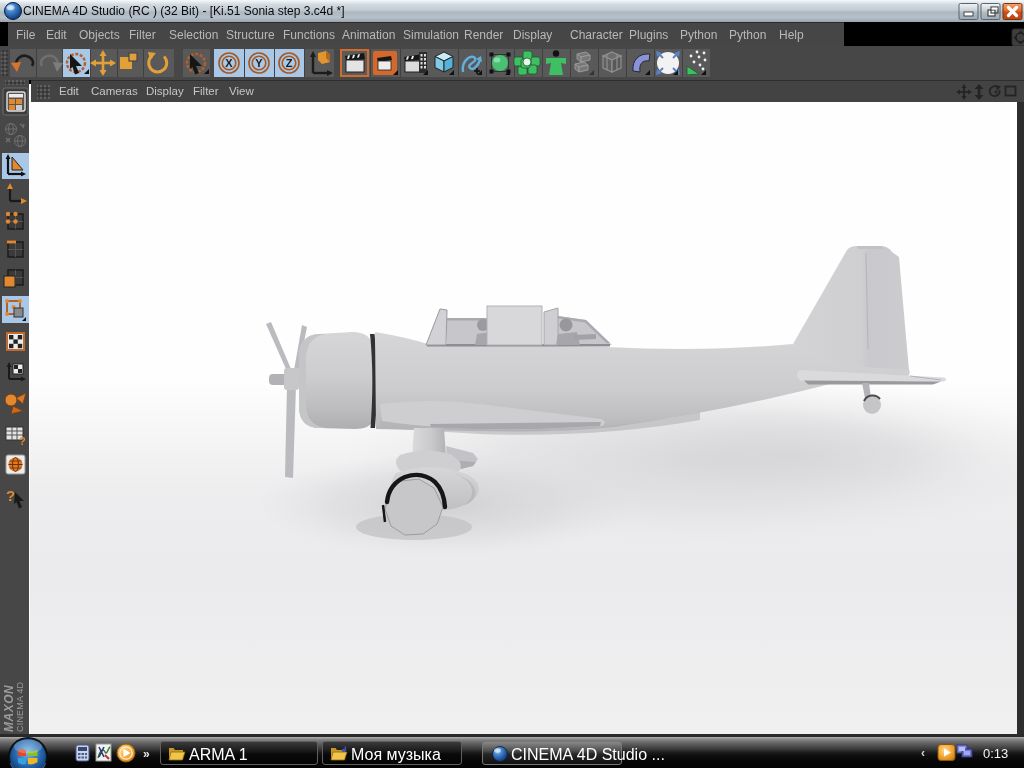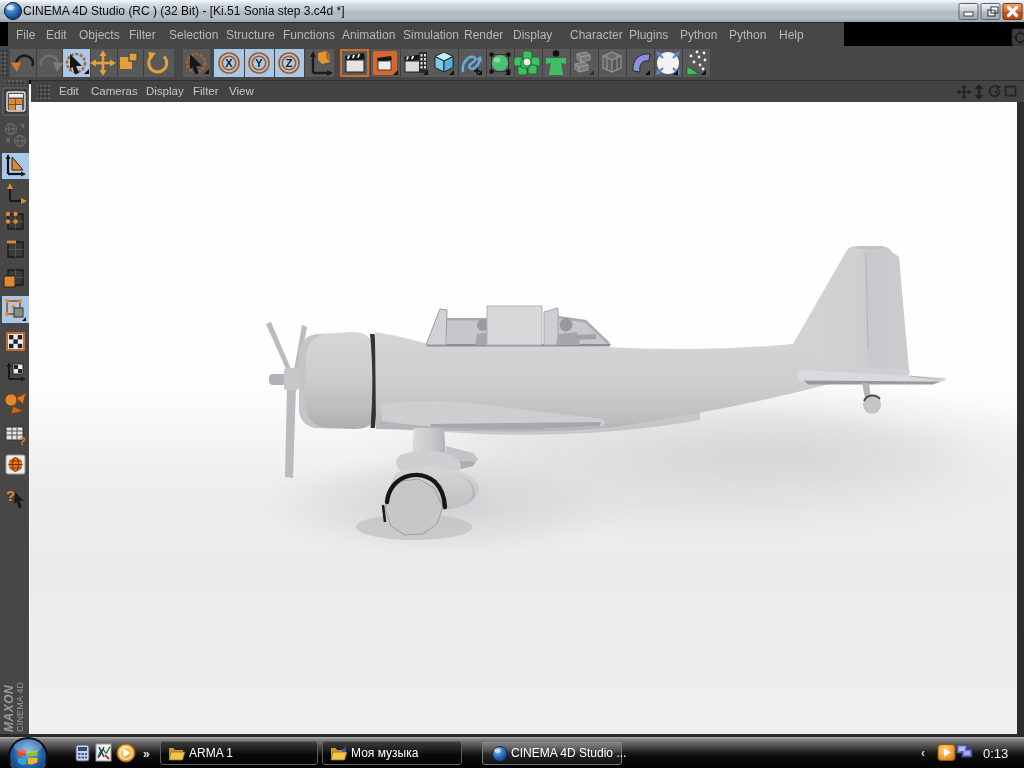--- a/index.html
+++ b/index.html
@@ -9,21 +9,21 @@
 .mi{position:absolute;top:5px;font-size:12px;color:#b8b8b8}
 #toolbar{position:absolute;left:0;top:46px;width:1024px;height:34px;background:#474747}
 #vpbar{position:absolute;left:31px;top:80px;width:993px;height:22px;background:#434343;border-top:1px solid #2e2e2e;box-sizing:border-box}
 .vmi{position:absolute;top:4px;font-size:11.5px;color:#c6c6c6}
 #sidebar{position:absolute;left:0;top:80px;width:29px;height:657px;background:#474747}
 #viewport{position:absolute;left:29px;top:102px;width:988px;height:632px;background:#fefefe}
 #vsliver{position:absolute;left:29px;top:84px;width:2px;height:18px;background:#fdfdfd}
 #rstrip{position:absolute;left:1017px;top:102px;width:7px;height:632px;background:#2d2d2d}
 #bstrip{position:absolute;left:0px;top:734px;width:1024px;height:3px;background:#2a2a2a}
 #taskbar{position:absolute;left:0;top:737px;width:1024px;height:31px;background:linear-gradient(180deg,#b0b0b0 0%,#848484 8%,#5e5e5e 22%,#3c3c3c 38%,#1c1c1c 50%,#0d0d0d 62%,#060606 80%,#030303 100%)}
-.tbtn{position:absolute;top:741px;height:24px;box-sizing:border-box;border:1px solid #5f5f5f;border-radius:3px;background:linear-gradient(180deg,#3a3a3a 0%,#1b1b1b 40%,#0a0a0a 55%,#050505 100%);color:#fff;font-size:12px}
+.tbtn{position:absolute;top:741px;height:24px;box-sizing:border-box;border:1px solid #5f5f5f;border-radius:3px;background:linear-gradient(180deg,#3a3a3a 0%,#1b1b1b 40%,#0a0a0a 55%,#050505 100%);color:#fff;font-size:16px}
 .tbtn.active{background:linear-gradient(180deg,#8a8a8a 0%,#4e4e4e 40%,#262626 55%,#111 100%);border-color:#777}
 .tlabel{position:absolute;left:28px;top:4px;white-space:nowrap;color:#fff}
 #maxon{position:absolute;left:0px;top:602px;width:30px;height:52px}
 </style></head>
 <body>
 <div id="titlebar"><svg width="1024" height="22">
 <defs>
 <radialGradient id="c4dball" cx="0.35" cy="0.3" r="0.85">
 <stop offset="0%" stop-color="#b8d8f4"></stop>
           <stop offset="30%" stop-color="#4888cc"></stop>

